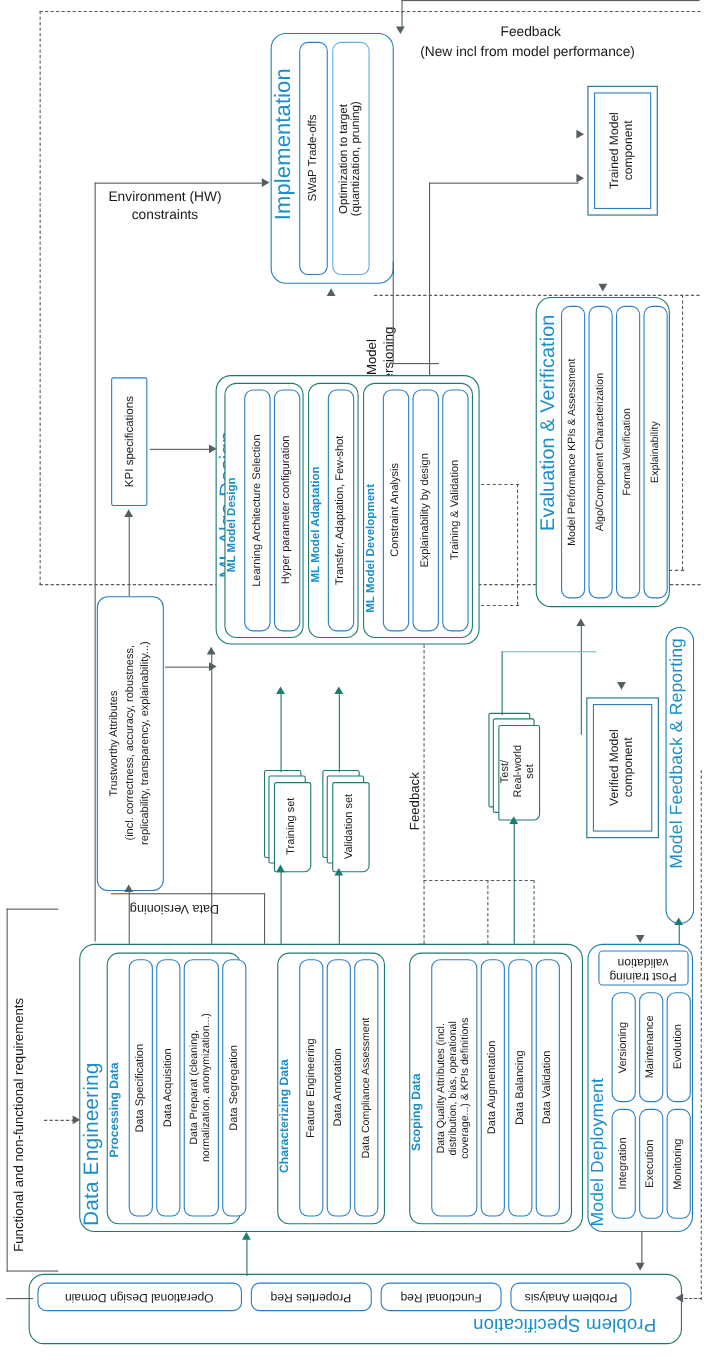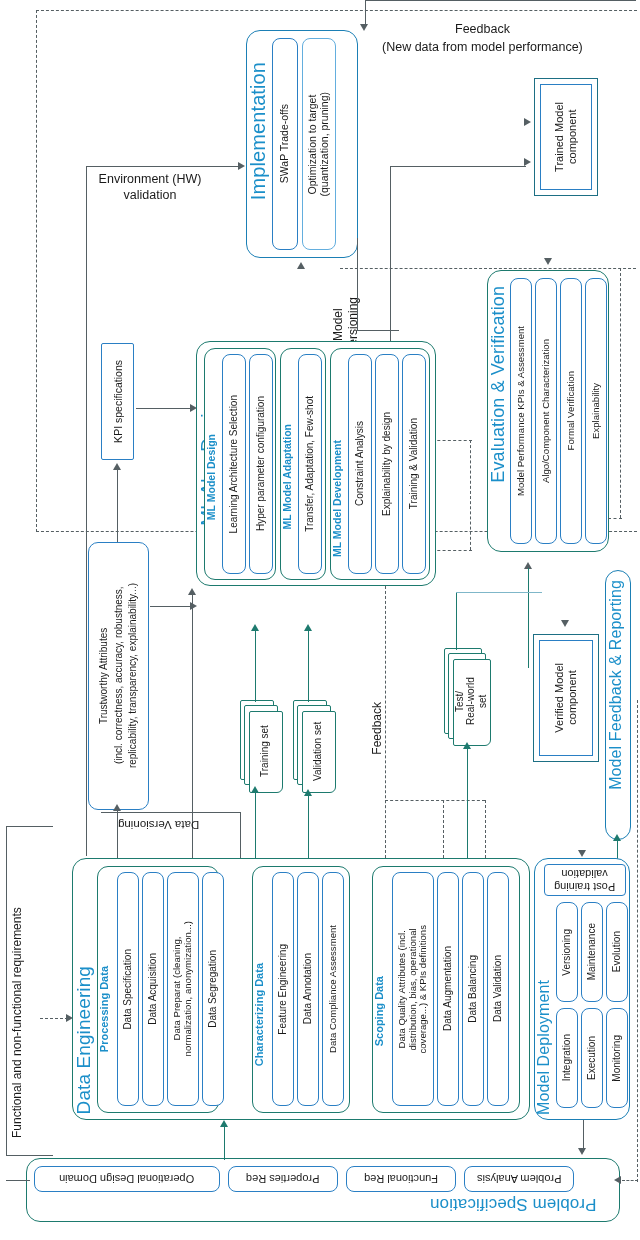--- a/index.html
+++ b/index.html
@@ -101,35 +101,35 @@
 
   <div class="outerdash" style="left:36px;top:10px;width:600px;height:520px;border-right:none;"></div>
   <div class="ln" style="left:365px;top:0px;width:1.4px;height:12px;"></div>
   <div class="ln" style="left:365px;top:0px;width:271px;height:1.4px;"></div>
   <div class="arw down" style="left:360px;top:24px;"></div>
   <div class="ln" style="left:365px;top:11px;width:1.4px;height:16px;"></div>
 
   <div class="outersolid" style="left:630px;top:10px;width:10px;height:1110px;border-left:none;border-top:none;border-bottom:none;"></div>
 
   <div class="txt" style="left:455px;top:22px;font-size:12.5px;">Feedback</div>
-  <div class="txt" style="left:382px;top:40px;font-size:12.5px;">(New data from model performance)</div>
+  <div class="txt" style="left:382px;top:40px;font-size:12.5px;">(New incl from model performance)</div>
 
   <div class="phase blue" style="left:246px;top:30px;width:112px;height:228px;"></div>
   <div class="phase-title vt" style="left:248px;top:62px;font-size:20px;">Implementation</div>
   <div class="item" style="left:272px;top:38px;width:26px;height:212px;">
     <span class="lbl" style="font-size:10.5px;">SWaP Trade-offs</span>
   </div>
   <div class="item" style="left:302px;top:38px;width:34px;height:212px;border-color:#63aede;">
     <span class="lbl" style="font-size:10.5px;">Optimization to target
 (quantization, pruning)</span>
   </div>
   <div class="arw up" style="left:297px;top:262px;"></div>
 
   <div class="txt" style="left:84px;top:172px;font-size:12.5px;text-align:center;width:132px;">Environment (HW)
-validation</div>
+constraints</div>
   <div class="ln" style="left:86px;top:166px;width:152px;height:1.4px;"></div>
   <div class="ln" style="left:86px;top:166px;width:1.4px;height:690px;"></div>
   <div class="arw right" style="left:238px;top:162px;"></div>
 
   <div class="compbox" style="left:534px;top:78px;width:64px;height:118px;">
     <div class="inner">
       <span class="lbl" style="font-size:11px;">Trained Model
 component</span>
     </div>
   </div>

